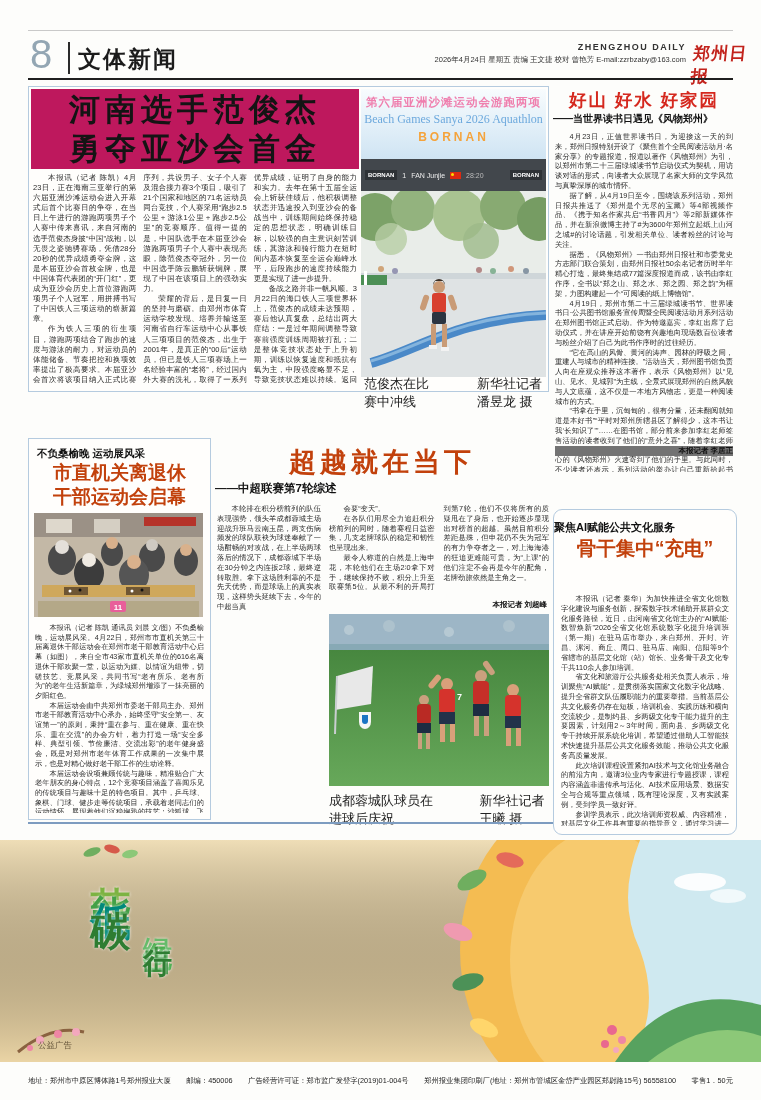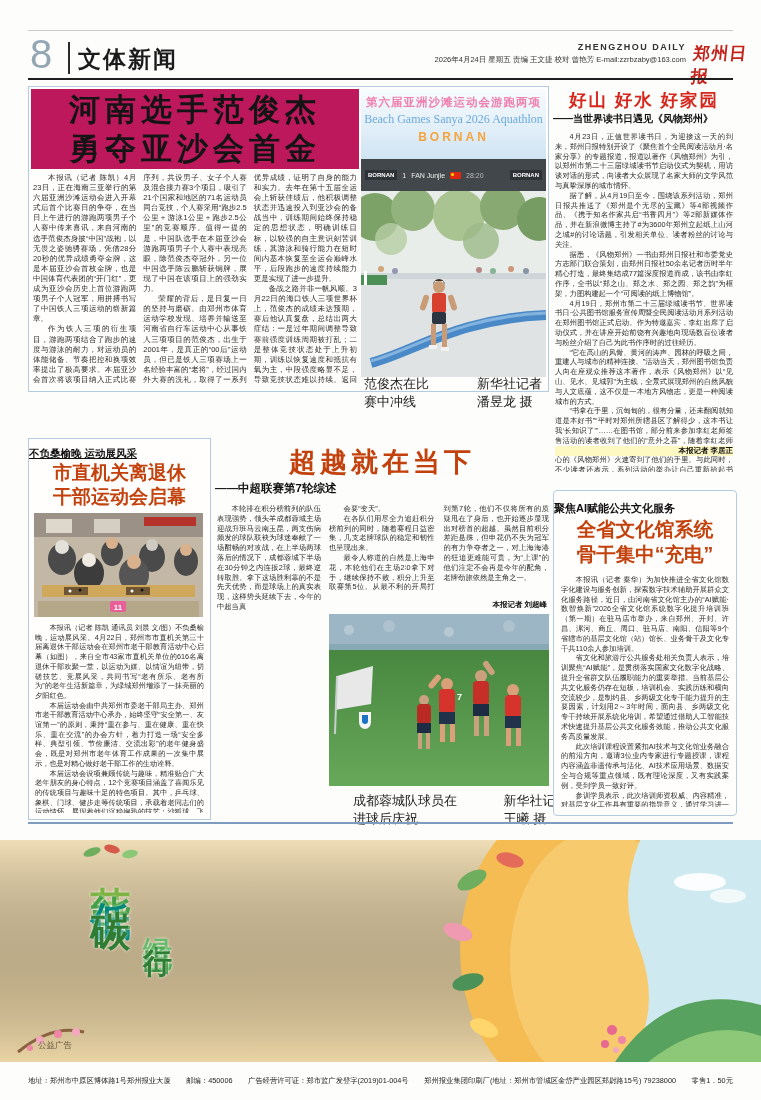--- a/index.html
+++ b/index.html
@@ -118,21 +118,21 @@
         </g>
       </svg>
     </div>
     <div class="abs cap" style="left:332px;top:288px;width:185px;padding:0 3px;">
       <span>范俊杰在比赛中冲线</span>
       <span>新华社记者 潘昱龙 摄</span>
     </div>
   </div>
 
   <div class="abs box" style="left:28px;top:438px;width:181px;height:380px;">
-    <div class="abs kicker" style="left:0;top:8px;width:181px;font-size:10.5px;text-decoration:underline;">不负桑榆晚  运动展风采</div>
+    <div class="abs kicker" style="left:8px;top:8px;width:181px;font-size:10.5px;">不负桑榆晚  运动展风采</div>
     <div class="abs hl" style="left:0;top:22px;width:181px;font-size:19px;line-height:24px;">
       <div>市直机关离退休</div>
       <div>干部运动会启幕</div>
     </div>
     <svg class="abs" style="left:5px;top:74px;" viewBox="0 0 169 104" width="169" height="104">
       <rect width="169" height="104" fill="#c3b8a6"></rect>
       <rect width="169" height="24" fill="#9b9186"></rect>
       <rect x="110" y="4" width="52" height="9" fill="#b5332a"></rect>
       <rect x="12" y="6" width="26" height="14" fill="#ded8cc"></rect>
         <rect x="60" y="6" width="26" height="14" fill="#d5cfc3"></rect>
@@ -228,43 +228,42 @@
       <g transform="translate(95,86)">
           <circle r="5" fill="#caa07e"></circle>
           <rect x="-7" y="4" width="14" height="20" rx="4" fill="#b92a24"></rect>
           <rect x="-7" y="23" width="14" height="10" fill="#1d2c42"></rect>
           <rect x="-6" y="33" width="4" height="16" fill="#caa07e"></rect>
           <rect x="2" y="33" width="4" height="16" fill="#caa07e"></rect>
         </g>
     </g>
     <text x="128" y="86" font-size="9" fill="#fff" font-weight="bold">7</text>
   </svg>
-  <div class="abs cap" style="left:329px;top:792px;width:220px;margin-left:24px;">
+  <div class="abs cap" style="left:329px;top:792px;width:220px;">
     <span>成都蓉城队球员在进球后庆祝</span>
     <span>新华社记者 王曦 摄</span>
   </div>
 
   <div class="abs" style="left:28px;top:822px;width:705px;height:2px;background:#7d9cc0;"></div>
 
   <div class="abs hl" style="left:553px;top:88px;width:182px;font-size:17.5px;letter-spacing:2px;color:#d5281e;">好山 好水 好家园</div>
   <div class="abs kicker" style="left:553px;top:112px;width:182px;font-size:10px;">——当世界读书日遇见《风物郑州》</div>
   <div class="abs news" style="left:555px;top:132px;width:178px;height:340px;">
       <p>4月23日，正值世界读书日，为迎接这一天的到来，郑州日报特别开设了《聚焦首个全民阅读活动月·名家分享》的专题报道，报道以著作《风物郑州》为引，以郑州市第二十三届绿城读书节启动仪式为契机，用访谈对话的形式，向读者大众展现了名家大师的文学风范与真挚深厚的城市情怀。</p>
       <p>据了解，从4月19日至今，围绕该系列活动，郑州日报共推送了《郑州是个无尽的宝藏》等4部视频作品、《携手知名作家共启“书香四月”》等2部新媒体作品，并在新浪微博主持了#为3600年郑州立起纸上山河之城#的讨论话题，引发相关单位、读者粉丝的讨论与关注。</p>
       <p>据悉，《风物郑州》一书由郑州日报社和市委党史方志部门联合策划，由郑州日报社50余名记者历时半年精心打造，最终集结成77篇深度报道而成，该书由李红作序，全书以“郑之山、郑之水、郑之园、郑之韵”为框架，力图构建起一个“可阅读的纸上博物馆”。</p>
       <p>4月19日，郑州市第二十三届绿城读书节、世界读书日·公共图书馆服务宣传周暨全民阅读活动月系列活动在郑州图书馆正式启动。作为特邀嘉宾，李红出席了启动仪式，并在讲座开始前饶有兴趣地向现场数百位读者与粉丝介绍了自己为此书作序时的过往经历。</p>
       <p>“它在高山的风骨、黄河的涛声、园林的呼吸之间，重建人与城市的精神连接。”活动当天，郑州图书馆负责人向在座观众推荐这本著作，表示《风物郑州》以“见山、见水、见城郭”为主线，全景式展现郑州的自然风貌与人文底蕴，这不仅是一本地方风物志，更是一种阅读城市的方式。</p>
       <p>“书拿在手里，沉甸甸的，很有分量，还未翻阅就知道是本好书”“平时对郑州所辖县区了解得少，这本书让我‘长知识了’”……在图书馆，部分前来参加李红老师签售活动的读者收到了他们的“意外之喜”，随着李红老师的签名，这本内容丰富、行文优美、典藏精装、饱含匠心的《风物郑州》火速寄到了他们的手里。与此同时，不少读者还表示，系列活动的举办让自己重新拾起书本，计划常来郑州图书馆，继续参与后续阅读讲座活动。</p>
     </div>
-  <div class="abs byline" style="left:555px;top:446px;width:178px;background:#fef9c3;">本报记者 李居正</div>
-
-  <div class="abs box" style="left:553px;top:490px;width:182px;height:324px;border-radius:4px;">
+  <div class="abs byline" style="left:555px;top:446px;width:178px;background:#737373;">本报记者 李居正</div>
+
+  <div class="abs box" style="left:553px;top:509px;width:182px;height:324px;border-radius:9px;">
     <div class="abs kicker" style="left:0;top:10px;width:182px;font-size:11px;">聚焦AI赋能公共文化服务</div>
     <div class="abs hl" style="left:0;top:26px;width:182px;font-size:19.5px;line-height:25px;">
-      <div>全省文化馆系统</div>
       <div>骨干集中“充电”</div>
     </div>
     <div class="abs news" style="left:7px;top:84px;width:168px;height:232px;">
         <p>本报讯（记者 秦华）为加快推进全省文化馆数字化建设与服务创新，探索数字技术辅助开展群众文化服务路径，近日，由河南省文化馆主办的“AI赋能·数智焕新”2026全省文化馆系统数字化提升培训班（第一期）在驻马店市举办，来自郑州、开封、许昌、漯河、商丘、周口、驻马店、南阳、信阳等9个省辖市的基层文化馆（站）馆长、业务骨干及文化专干共110余人参加培训。</p>
         <p>省文化和旅游厅公共服务处相关负责人表示，培训聚焦“AI赋能”，是贯彻落实国家文化数字化战略、提升全省群文队伍履职能力的重要举措。当前基层公共文化服务仍存在短板，培训机会、实践历练和横向交流较少，是制约县、乡两级文化专干能力提升的主要因素，计划用2～3年时间，面向县、乡两级文化专干持续开展系统化培训，希望通过借助人工智能技术快速提升基层公共文化服务效能，推动公共文化服务高质量发展。</p>
         <p>此次培训课程设置紧扣AI技术与文化馆业务融合的前沿方向，邀请3位业内专家进行专题授课，课程内容涵盖非遗传承与活化、AI技术应用场景、数据安全与合规等重点领域，既有理论深度，又有实践案例，受到学员一致好评。</p>
         <p>参训学员表示，此次培训师资权威、内容精准，对基层文化工作具有重要的指导意义，通过学习进一步开阔了视野，增强了运用新技术提升公共文化服务能力的信心。</p>
       </div>
   </div>
 
@@ -311,17 +310,17 @@
     </svg>
     <div class="abs vert" style="left:84px;top:14px;font-size:40px;letter-spacing:8px;"><span style="color: rgb(124, 179, 66);">节</span><span style="color: rgb(67, 160, 71);">能</span><span style="color: rgb(0, 137, 123);">低</span><span style="color: rgb(46, 125, 50);">碳</span></div>
     <div class="abs vert" style="left:138px;top:74px;font-size:29px;letter-spacing:4px;"><span style="color: rgb(102, 187, 106);">绿</span><span style="color: rgb(76, 175, 80);">色</span><span style="color: rgb(56, 142, 60);">出</span><span style="color: rgb(46, 125, 50);">行</span></div>
     <div class="abs" style="left:38px;top:200px;font-size:8.5px;color:#6b5b3f;">公益广告</div>
   </div>
 
   <div class="abs footer-row" style="left:28px;top:1076px;width:705px;">
       <p>地址：郑州市中原区博体路1号郑州报业大厦</p>
       <p>邮编：450006</p>
       <p>广告经营许可证：郑市监广发登字(2019)01-004号</p>
-      <p>郑州报业集团印刷厂(地址：郑州市管城区金岱产业园区郑尉路15号) 79238000</p>
+      <p>郑州报业集团印刷厂(地址：郑州市管城区金岱产业园区郑尉路15号) 56558100</p>
       <p>零售1．50元</p>
     </div>
 
 </div>
 
 </body></html>

